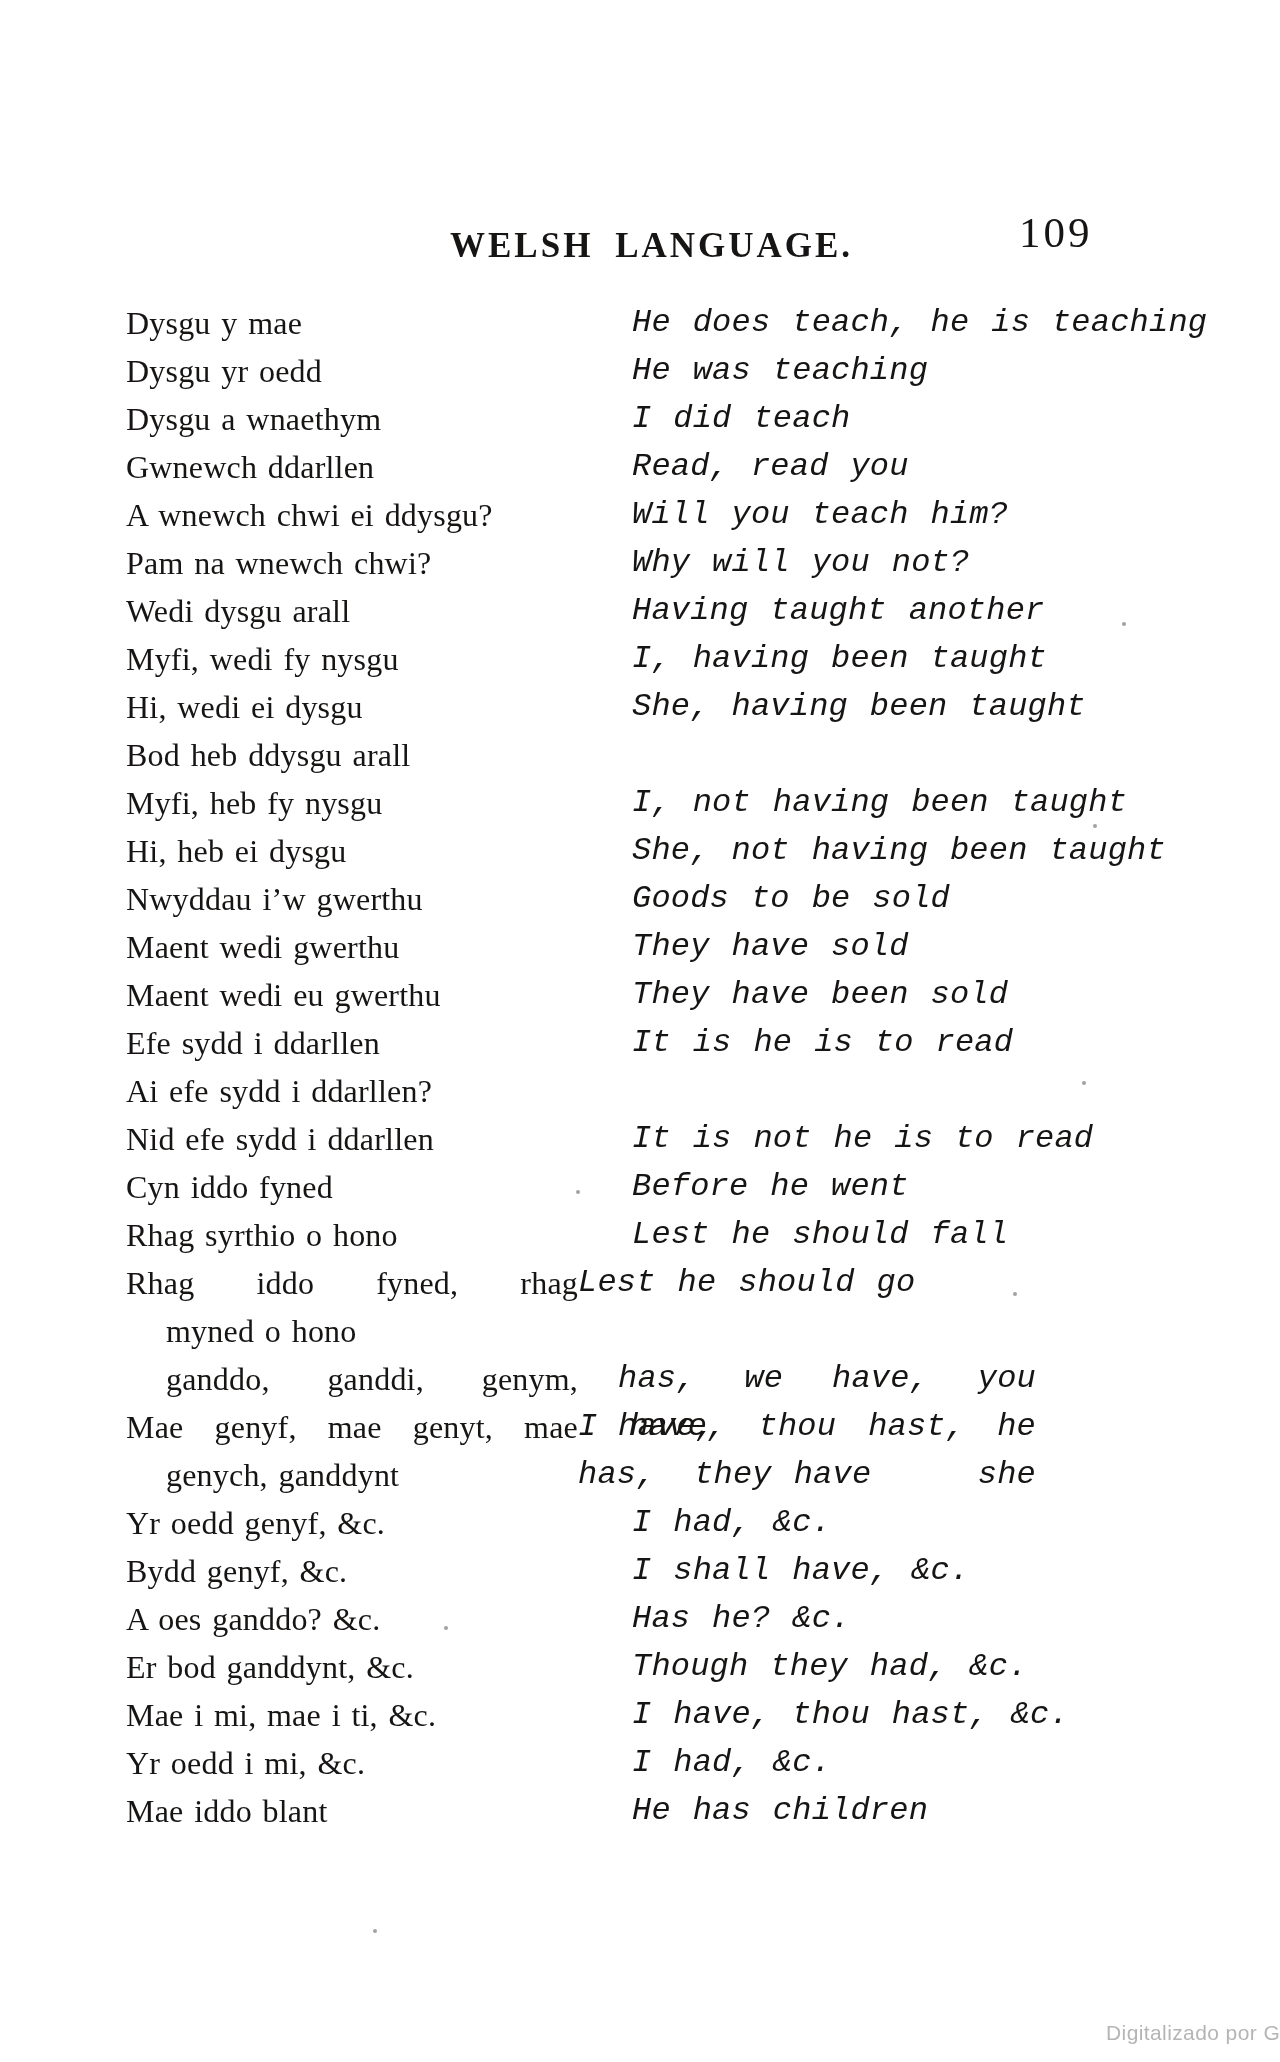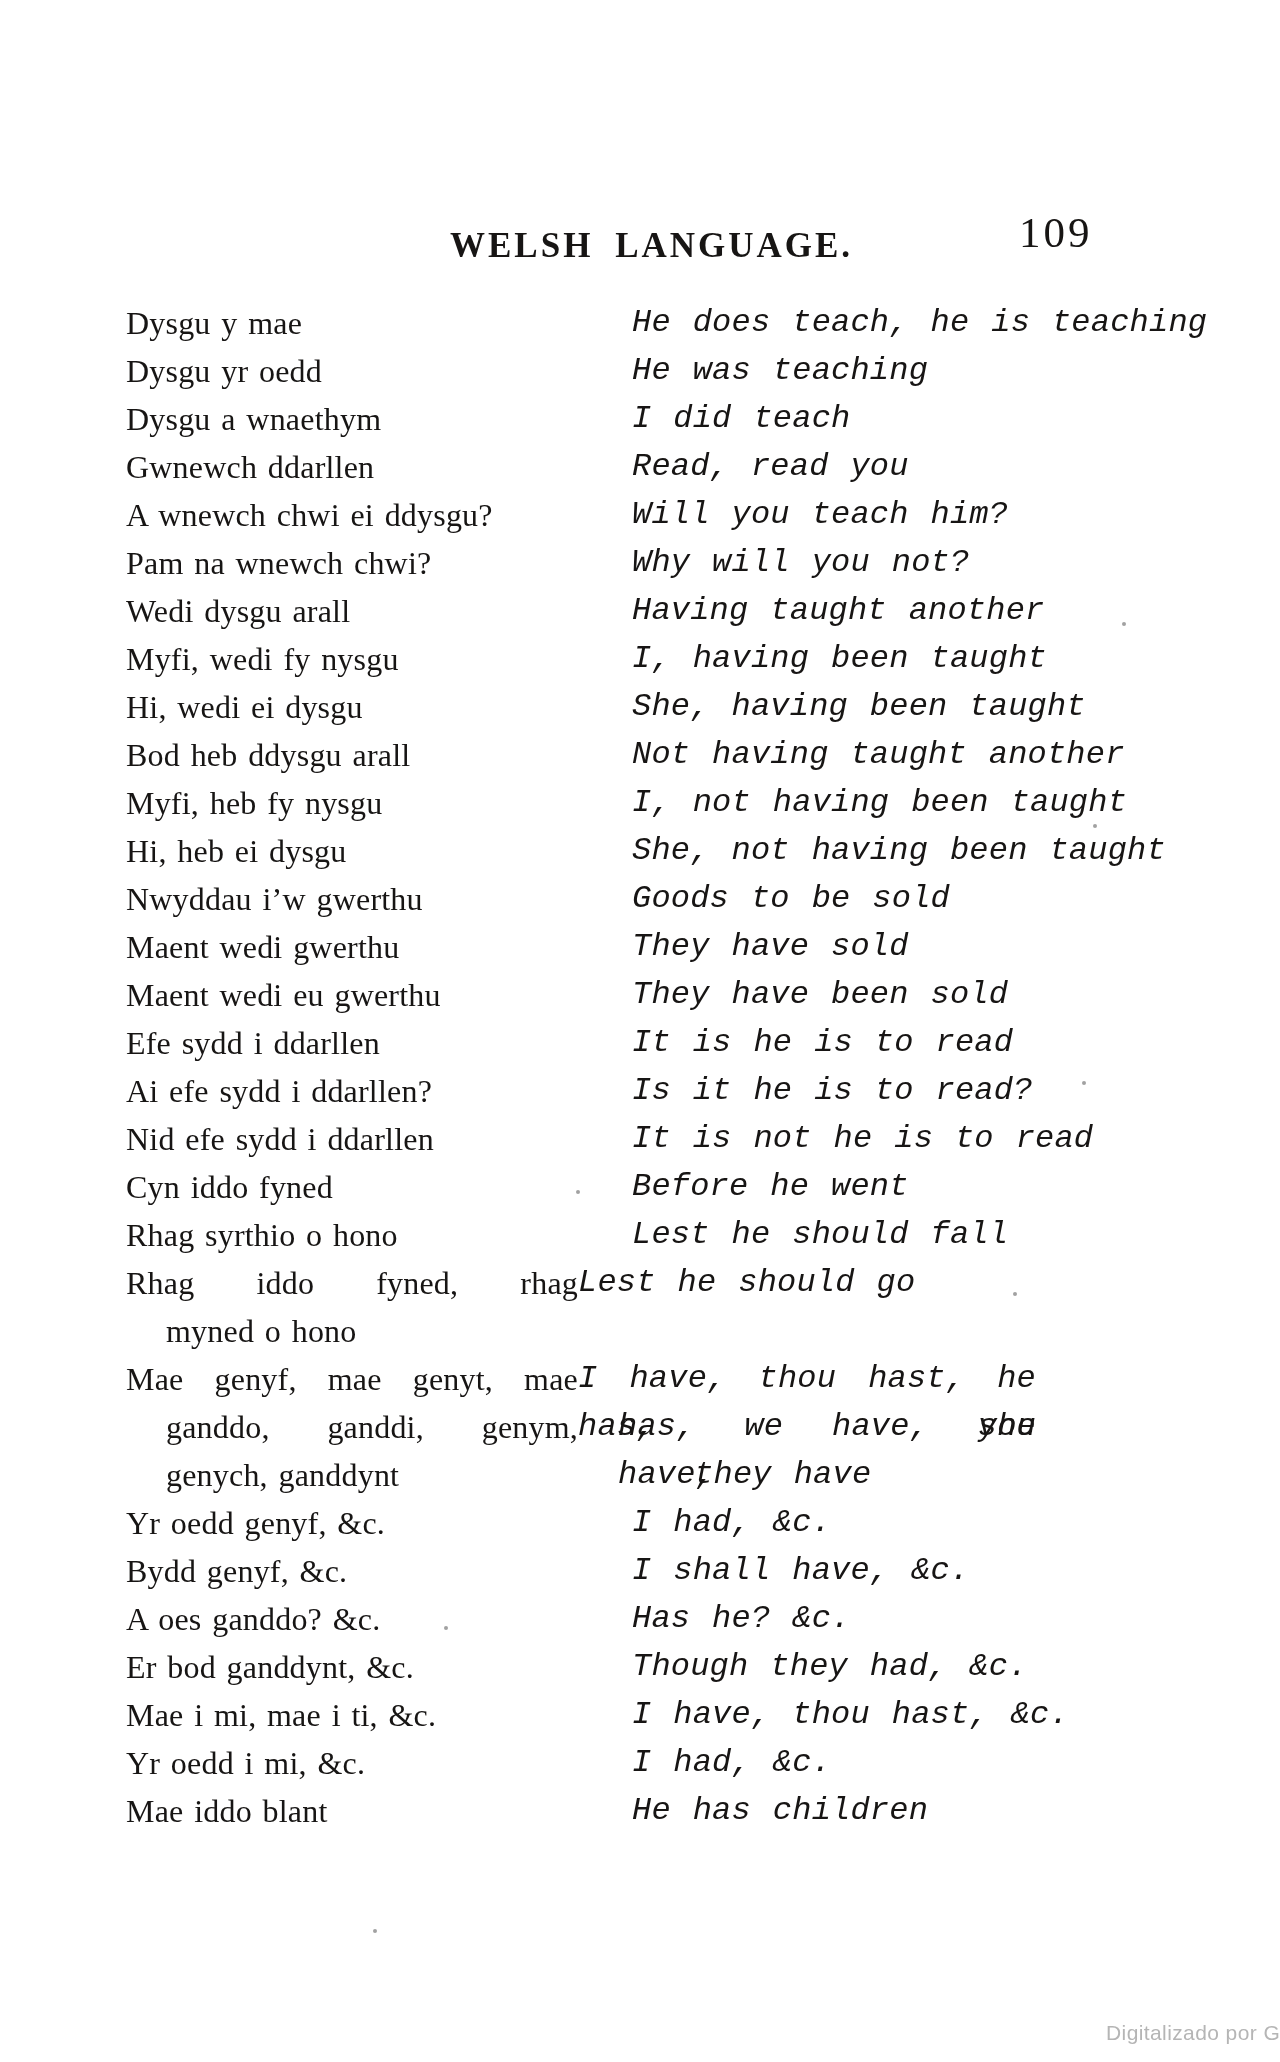--- a/index.html
+++ b/index.html
@@ -93,21 +93,20 @@
       <div class="row">
         <span class="cy">Myfi, wedi fy nysgu</span>
         <span class="en">I, having been taught</span>
       </div>
       <div class="row">
         <span class="cy">Hi, wedi ei dysgu</span>
         <span class="en">She, having been taught</span>
       </div>
       <div class="row">
         <span class="cy">Bod heb ddysgu arall</span>
-        <span class="en">Not having taught another</span>
       </div>
       <div class="row">
         <span class="cy">Myfi, heb fy nysgu</span>
         <span class="en">I, not having been taught</span>
       </div>
       <div class="row">
         <span class="cy">Hi, heb ei dysgu</span>
         <span class="en">She, not having been taught</span>
       </div>
       <div class="row">
@@ -121,21 +120,20 @@
       <div class="row">
         <span class="cy">Maent wedi eu gwerthu</span>
         <span class="en">They have been sold</span>
       </div>
       <div class="row">
         <span class="cy">Efe sydd i ddarllen</span>
         <span class="en">It is he is to read</span>
       </div>
       <div class="row">
         <span class="cy">Ai efe sydd i ddarllen?</span>
-        <span class="en">Is it he is to read?</span>
       </div>
       <div class="row">
         <span class="cy">Nid efe sydd i ddarllen</span>
         <span class="en">It is not he is to read</span>
       </div>
       <div class="row">
         <span class="cy">Cyn iddo fyned</span>
         <span class="en">Before he went</span>
       </div>
       <div class="row">
@@ -144,26 +142,26 @@
       </div>
       <div class="row">
         <span class="cy jl">Rhag iddo fyned, rhag</span>
         <span class="en">Lest he should go</span>
       </div>
       <div class="row">
         <span class="cy indent">myned o hono</span>
         <span class="en"></span>
       </div>
       <div class="row">
+        <span class="cy indent jl">ganddo, ganddi, genym,</span>
+        <span class="en indent jl">has, we have, you have,</span>
+      </div>
+      <div class="row">
         <span class="cy jl">Mae genyf, mae genyt, mae</span>
         <span class="en jl">I have, thou hast, he has, she</span>
-      </div>
-      <div class="row">
-        <span class="cy indent jl">ganddo, ganddi, genym,</span>
-        <span class="en indent jl">has, we have, you have,</span>
       </div>
       <div class="row">
         <span class="cy indent">genych, ganddynt</span>
         <span class="en indent">they have</span>
       </div>
       <div class="row">
         <span class="cy">Yr oedd genyf, &amp;c.</span>
         <span class="en">I had, &amp;c.</span>
       </div>
       <div class="row">

